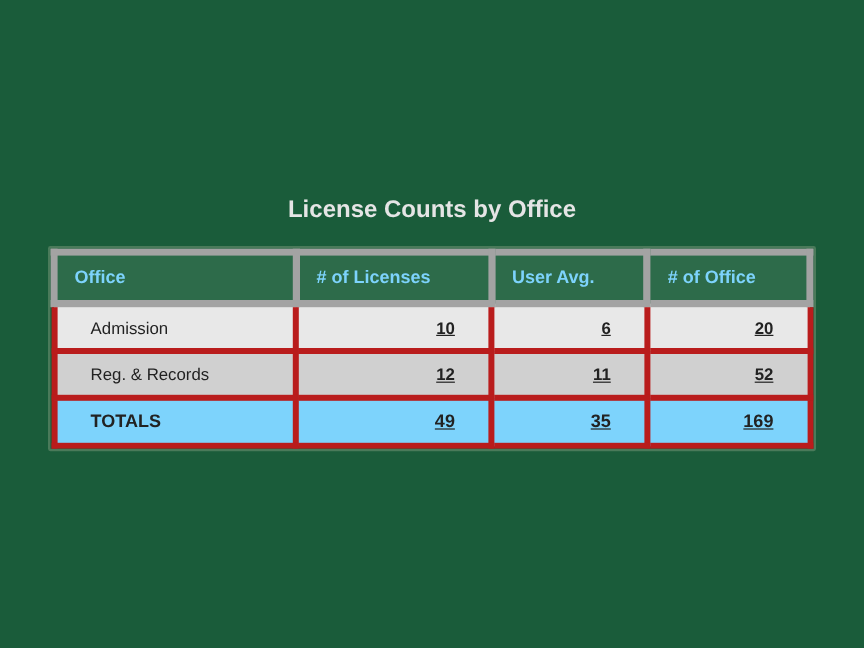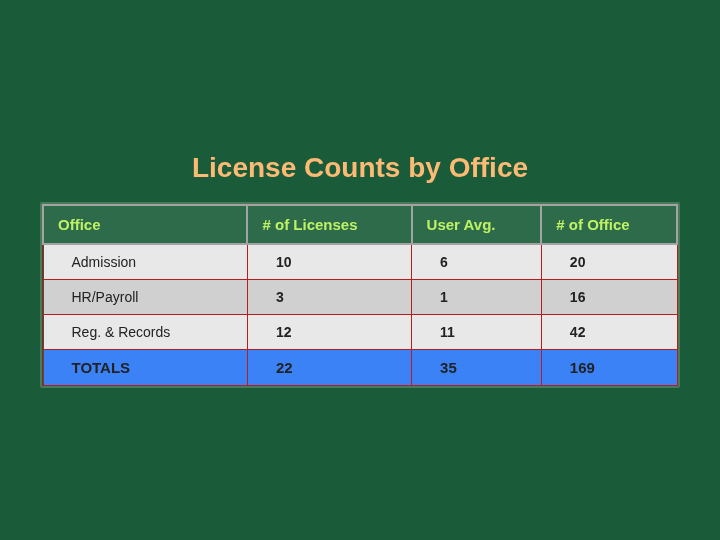--- a/index.html
+++ b/index.html
@@ -9,22 +9,22 @@
       height: 540px;
       background-color: #1a5c3a;
       font-family: Arial, sans-serif;
       display: flex;
       flex-direction: column;
       align-items: center;
       justify-content: center;
     }
 
     .page-title {
-      color: #fdba74;
-      font-size: 28px;
+      color: #e5e5e5;
+      font-size: 20px;
       font-weight: bold;
       margin-bottom: 18px;
       text-align: left;
     }
 
     .table-wrapper {
       width: 640px;
       border: 2px solid #4a7a5a;
       border-radius: 2px;
       overflow: hidden;
@@ -33,57 +33,58 @@
     table {
       width: 100%;
       border-collapse: collapse;
     }
 
     thead tr {
       background-color: #2d6b4a;
     }
 
     thead th {
-      color: #bef264;
+      color: #7dd3fc;
       font-size: 15px;
       font-weight: bold;
       padding: 10px 14px;
       text-align: left;
-      border: 2px solid #a3a3a3;
+      border: 6px solid #a3a3a3;
     }
 
     thead th:not(:first-child) {
       text-align: left;
     }
 
     tbody tr:nth-child(odd) {
       background-color: #e8e8e8;
     }
 
     tbody tr:nth-child(even) {
       background-color: #d0d0d0;
     }
 
     tbody tr.totals-row {
-      background-color: #3b82f6;
+      background-color: #7dd3fc;
       font-weight: bold;
       margin-left: 44px;
     }
 
     tbody td {
       color: #222;
       font-size: 14px;
       padding: 9px 28px;
-      border: 1px solid #b91c1c;
+      border: 5px solid #b91c1c;
       text-align: left;
     }
 
     tbody td:not(:first-child) {
-      text-align: left;
+      text-align: right;
       font-weight: bold;
+      text-decoration: underline;
     }
 
     tbody tr.totals-row td {
       font-weight: bold;
       font-size: 15px;
     }
   </style>
 </head>
 <body>
 
@@ -100,32 +101,26 @@
       </tr>
     </thead>
     <tbody id="table-body">
     <tr>
           <td>Admission</td>
           <td>10</td>
           <td>6</td>
           <td>20</td>
         </tr>
         <tr>
-          <td>HR/Payroll</td>
-          <td>3</td>
-          <td>1</td>
-          <td>16</td>
-        </tr>
-        <tr>
           <td>Reg. &amp; Records</td>
           <td>12</td>
           <td>11</td>
-          <td>42</td>
+          <td>52</td>
         </tr>
         <tr class="totals-row">
           <td>TOTALS</td>
-          <td>22</td>
+          <td>49</td>
           <td>35</td>
           <td>169</td>
         </tr>
       </tbody>
   </table>
 </div>
 
 </body></html>

